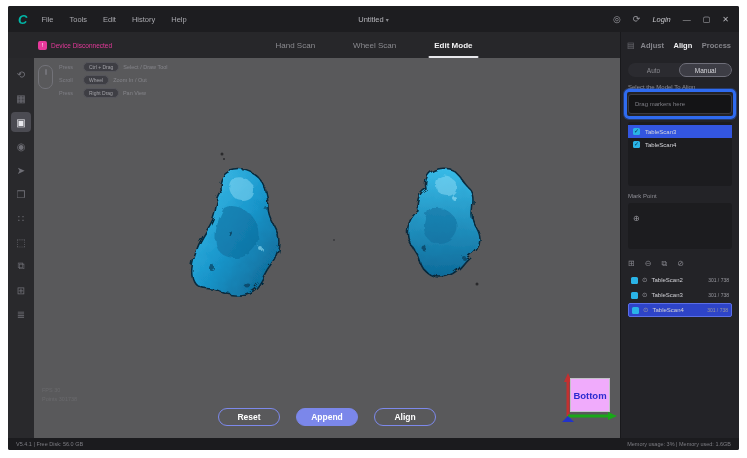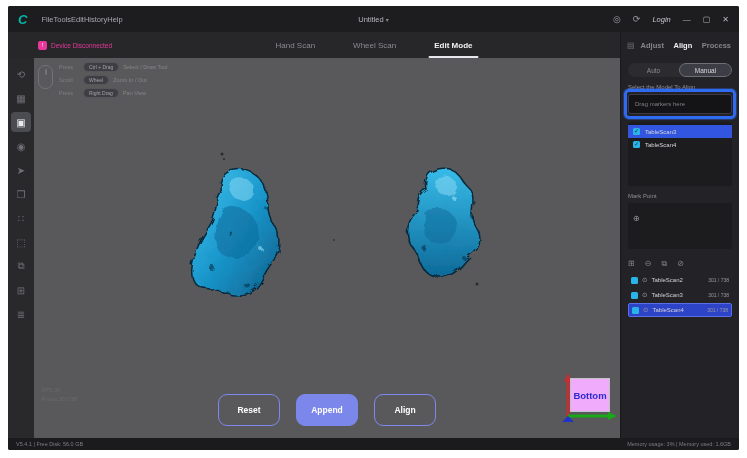--- a/index.html
+++ b/index.html
@@ -5,21 +5,21 @@
   * { margin:0; padding:0; box-sizing:border-box; }
   html,body { width:747px; height:458px; background:#ffffff; overflow:hidden;
     font-family:"Liberation Sans", sans-serif; }
   .window { position:absolute; left:8px; top:6px; width:731px; height:444px;
     background:#222225; overflow:hidden; border-radius:2px; }
 
   
   .titlebar { position:absolute; top:0; left:0; right:0; height:26px; background:#1d1d20;
     display:flex; align-items:center; padding:0 10px; color:#b9b9bd; }
   .logo { color:#00b8a9; font-weight:bold; font-size:13px; font-style:italic; margin-right:14px; }
-  .menus { display:flex; font-size:7.5px; color:#a8a8ad; }
+  .menus { display:flex; gap:16px; font-size:7.5px; color:#a8a8ad; }
   .menus span { cursor:default; }
   .doc-title { position:absolute; left:50%; transform:translateX(-50%); font-size:7.5px; color:#b5b5ba; }
   .doc-title .caret { font-size:6px; color:#8b8b90; }
   .tb-right { margin-left:auto; display:flex; align-items:center; gap:12px; font-size:8px; color:#a8a8ad; }
   .tb-right .winbtn { font-size:8px; color:#b5b5ba; }
   .tb-icon { font-size:9px; color:#9a9aa0; }
   .login { font-size:7.5px; color:#c5c5ca;font-style:italic; }
 
   
   .subbar { position:absolute; top:26px; left:0; width:612px; height:26px; background:#27272a;
@@ -57,21 +57,21 @@
   .hint-key { background:#3a3a40; border:1px solid #55555c; color:#aeaeb4; font-size:5px;
     padding:1px 5px; border-radius:5px; white-space:nowrap; }
   .hint-desc { font-size:5.5px; color:#8d8d93; white-space:nowrap; }
 
   
   .vp-stats { position:absolute; left:8px; bottom:34px; font-size:5.5px; color:#6a6a6d; line-height:9px; }
 
   
   .footer-btns { position:absolute; left:50%; bottom:12px; transform:translateX(-50%);
     display:flex; gap:16px; }
-  .fbtn { min-width:62px; height:32px; border-radius:9px; border:1.5px solid #7d89ec; color:#fff;
+  .fbtn { min-width:62px; height:18px; border-radius:9px; border:1.5px solid #7d89ec; color:#fff;
     background:transparent; font-size:8.5px; font-weight:bold; font-family:"Liberation Sans",sans-serif;
     display:flex; align-items:center; justify-content:center; padding:0 14px; cursor:pointer;text-align:center; }
   .fbtn.primary { background:#7b87ea; border-color:#7b87ea; }
 
   
   .gizmo { position:absolute; right:2px; bottom:14px; width:60px; height:52px; }
   .gizmo .face { position:absolute; left:12px; top:6px; width:40px; height:34px; background:#f0abfc;
     border:1px solid #c2c2c8; display:flex; align-items:center; justify-content:center; }
   .gizmo .face span { color:#2b2bd0; font-weight:bold; font-size:9.5px; }
   .gizmo svg { position:absolute; inset:0; }

